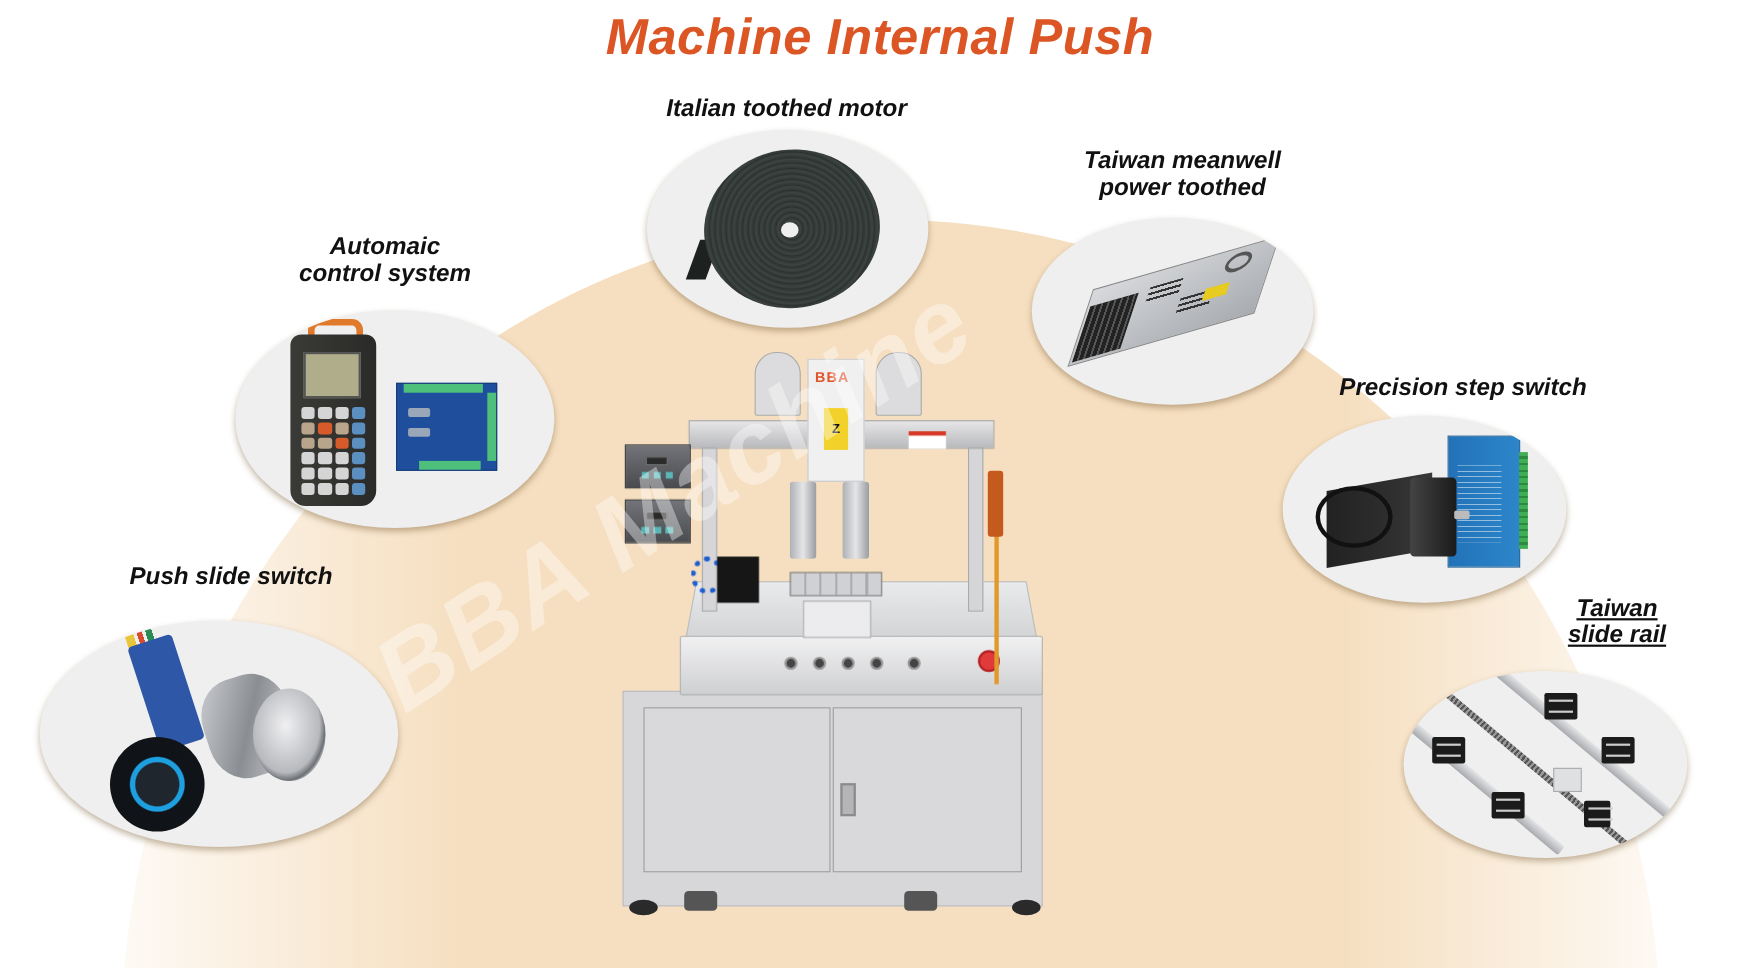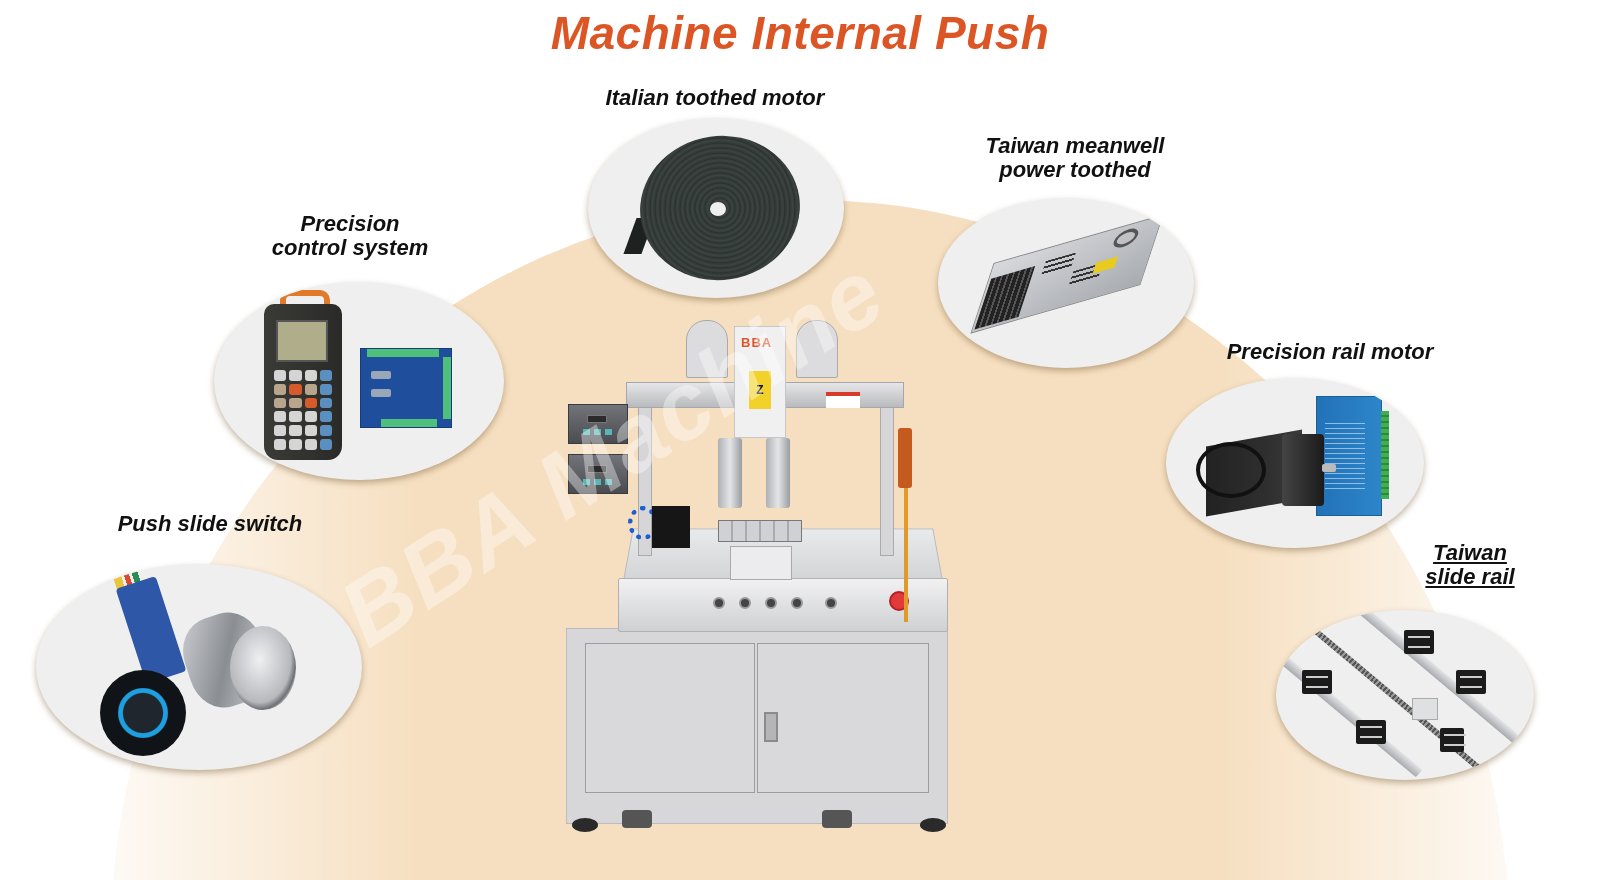--- a/index.html
+++ b/index.html
@@ -179,21 +179,21 @@
   <div class="psu">
     <div class="psu-term"></div>
     <div class="psu-vent"></div>
     <div class="psu-vent" style="left:90px; top:30px;"></div>
     <div class="psu-fan"></div>
     <div class="psu-sticker"></div>
   </div>
 </div>
 
 <div class="label" style="left:250px; top:212px; width:200px;">
-  <div>Precision</div>
+  <div>Automaic</div>
   <div>control system</div>
 </div>
 <div class="bubble" style="left:214px; top:282px; width:290px; height:198px;">
   <div>
     <div class="pendant-handle"></div>
     <div class="pendant">
       <div class="pendant-screen"></div>
       <div class="pendant-keys">
         <span class="g"></span>
           <span class="g"></span>
@@ -224,21 +224,21 @@
     <div class="board">
       <div class="board-top"></div>
       <div class="board-right"></div>
       <div class="board-bot"></div>
       <div class="board-db" style="top:22px;"></div>
       <div class="board-db" style="top:40px;"></div>
     </div>
   </div>
 </div>
 
-<div class="label" style="left:1200px; top:340px; width:260px;">Precision rail motor</div>
+<div class="label" style="left:1200px; top:340px; width:260px;">Precision step switch</div>
 <div class="bubble" style="left:1166px; top:378px; width:258px; height:170px;">
   <div>
     <div class="driver">
         <div class="driver-table"></div>
         <div class="driver-term"></div>
       </div>
     <div class="motor"></div>
     <div class="motor-cable"></div>
     <div class="motor-flange"></div>
     <div class="motor-shaft"></div>

